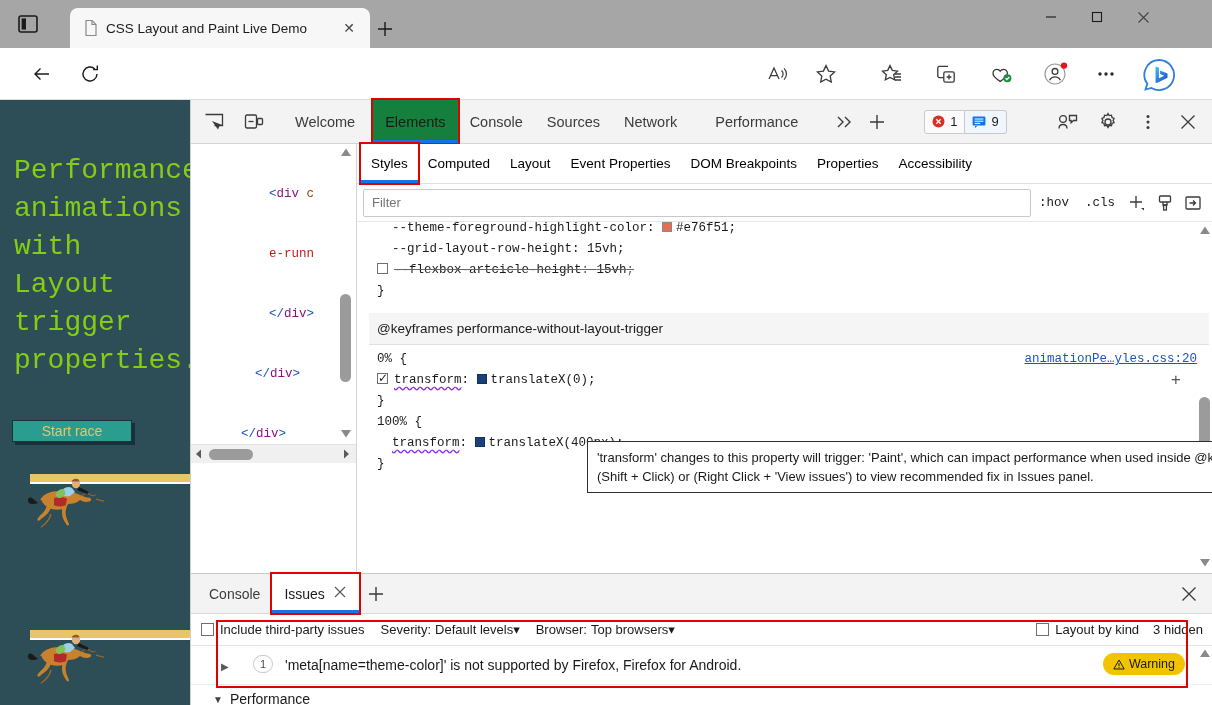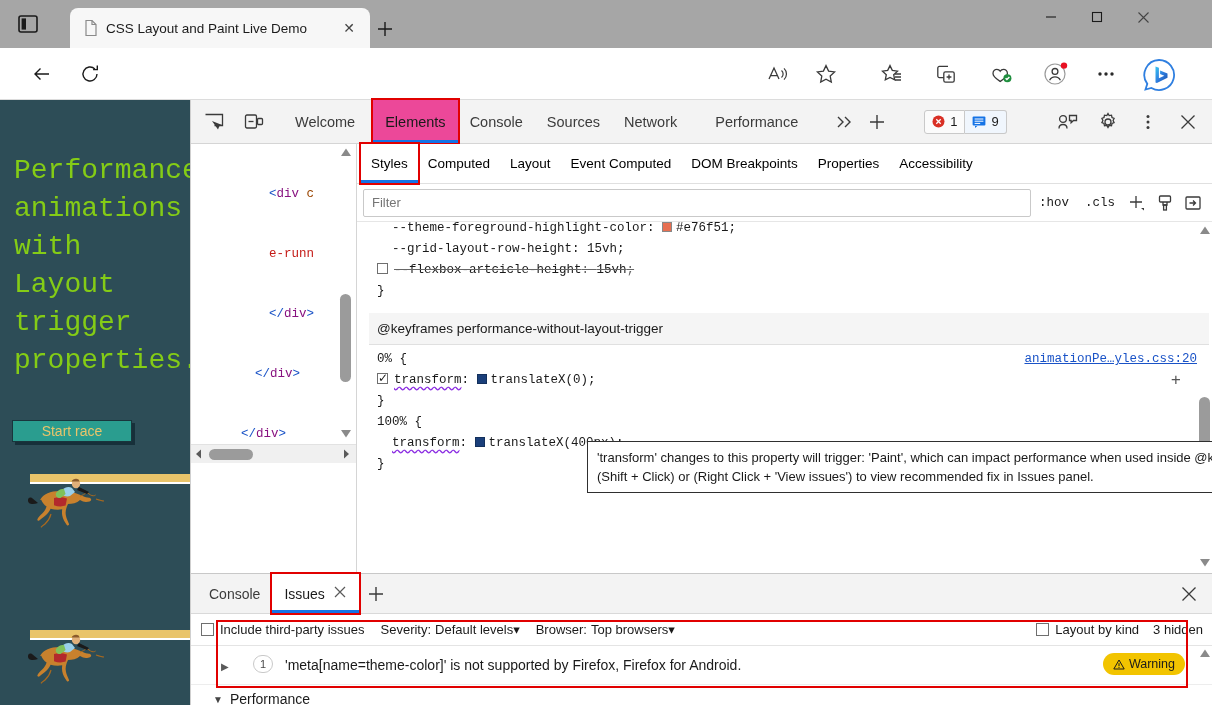--- a/index.html
+++ b/index.html
@@ -130,21 +130,21 @@
   }
   .dt-icon-btn {
     width:34px; height:30px; margin-left:6px;
     display:flex; align-items:center; justify-content:center; flex:0 0 auto;
   }
   .dt-tab {
     height:43px; padding:0 12px; display:flex; align-items:center;
     font-size:14.5px; color:#3b3b3b; flex:0 0 auto; position:relative;
     white-space:nowrap;
   }
-  .dt-tab.selected { color:#1a1a1a; background:#ec4899; }
+  .dt-tab.selected { color:#1a1a1a; background:#15803d; }
   .dt-tab.selected::after {
     content:''; position:absolute; left:0; right:0; bottom:0; height:3px; background:#1473e6;
   }
   .hl-box { outline:2px solid #e10000; outline-offset:0; }
   #dt-tab-elements { margin-left:6px; }
   #dt-more-tabs { width:32px; display:flex; align-items:center; justify-content:center; flex:0 0 auto; margin-left:18px;}
   #dt-add-tab { width:34px; display:flex; align-items:center; justify-content:center; flex:0 0 auto; }
   #dt-counters {
     margin-left:30px; display:flex; align-items:center; flex:0 0 auto;
   }
@@ -674,21 +674,21 @@
     </div>
 
 
     <div id="pane-divider"></div>
 
     <div id="styles-pane">
       <div id="styles-tabs">
         <div class="st-tab selected hl-box">Styles</div>
         <div class="st-tab">Computed</div>
         <div class="st-tab">Layout</div>
-        <div class="st-tab">Event Computed</div>
+        <div class="st-tab">Event Properties</div>
         <div class="st-tab">DOM Breakpoints</div>
         <div class="st-tab">Properties</div>
         <div class="st-tab">Accessibility</div>
       </div>
 
       <div id="styles-filterbar">
         <input id="filter-input" type="text" placeholder="Filter" style="">
         <span class="fb-txt">:hov</span>
         <span class="fb-txt">.cls</span>
         <span class="fb-icon">

